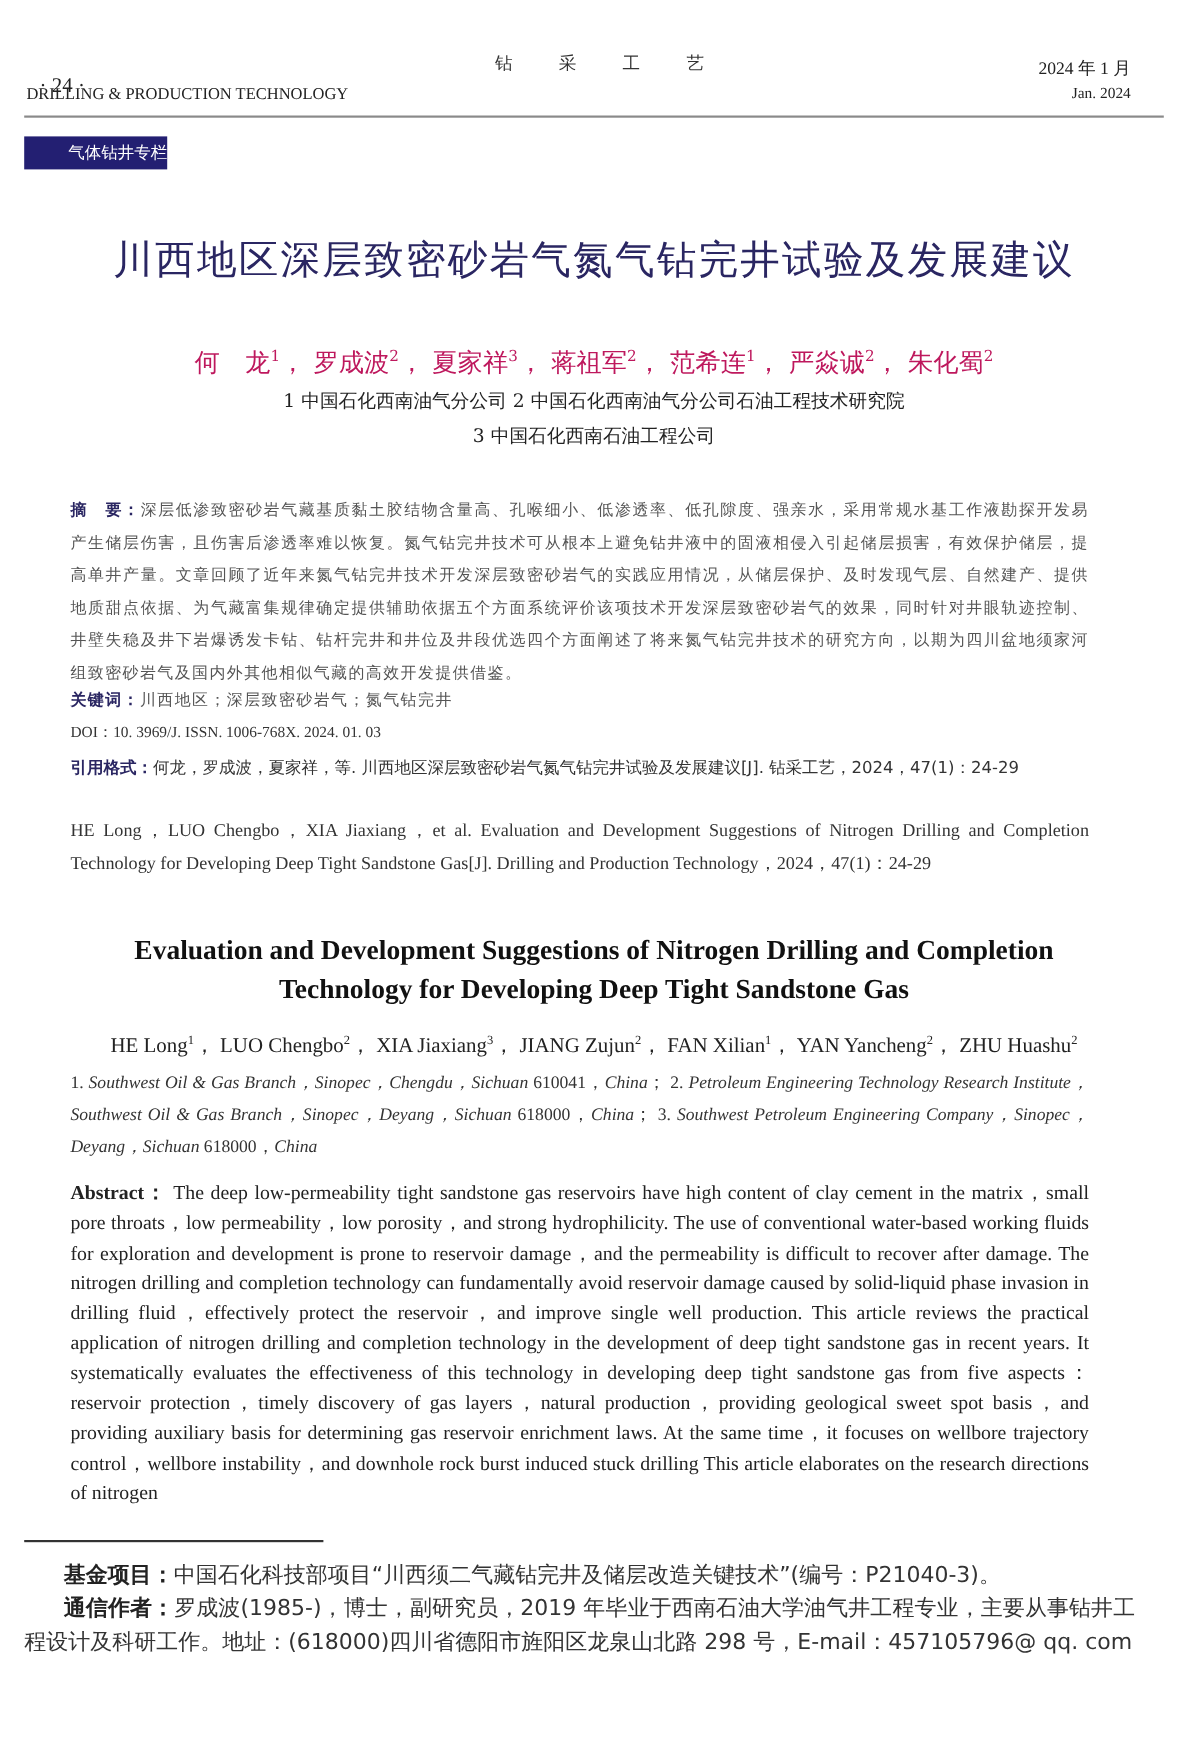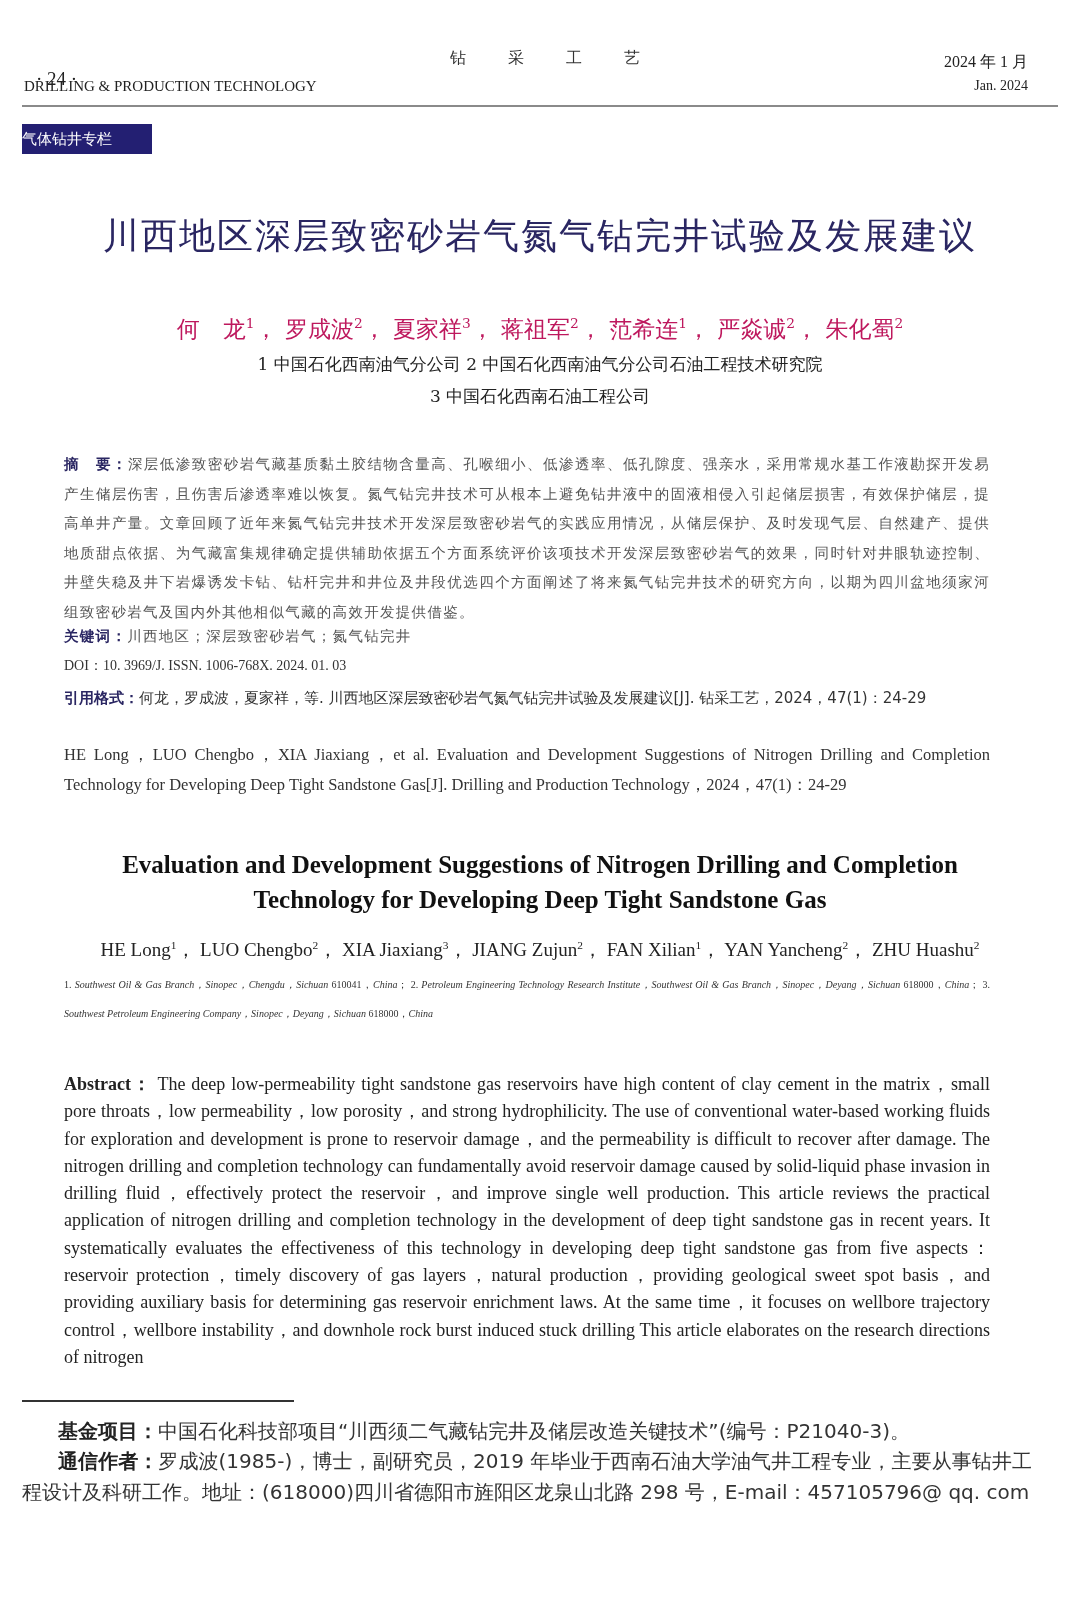--- a/index.html
+++ b/index.html
@@ -7,21 +7,21 @@
   .abs { position: absolute; }
 
   
   .page-num { left: 36px; top: 68px; font-family: "Liberation Serif", serif; font-size: 19px; color: #222; }
   .journal-cn { left: 0; width: 1080px; top: 48px; text-align: center; font-family: "DejaVu Serif", serif; font-size: 16px; letter-spacing: 42px; color: #333; padding-left: 52px; box-sizing: border-box; }
   .journal-en { left: 0; width: 1080px; top: 78px; text-align: left; font-family: "Liberation Serif", serif; font-size: 15px; color: #222; padding-left: 24px; }
   .date-cn { right: 52px; top: 52px; font-family: "Liberation Serif", serif; font-size: 16px; color: #222; text-align: right; }
   .date-en { right: 52px; top: 78px; font-family: "Liberation Serif", serif; font-size: 14px; color: #222; text-align: right; }
   .header-rule { left: 22px; right: 22px; top: 105px; height: 2px; background: #8a8a8a; }
 
-  .column-tag { left: 22px; top: 124px; width: 130px; height: 30px; background: #231f72; color: #fff; font-family: "DejaVu Sans", sans-serif; font-size: 15px; line-height: 30px; text-align: left; }
+  .column-tag { left: 22px; top: 124px; width: 130px; height: 30px; background: #231f72; color: #fff; font-family: "DejaVu Sans", sans-serif; font-size: 15px; line-height: 30px; text-align: right; }
 
   
   .title-cn { left: 0; width: 1080px; top: 212px; text-align: center; font-family: "DejaVu Sans", sans-serif; font-size: 36px; color: #2a2662; letter-spacing: 2px; }
 
   .authors-cn { left: 0; width: 1080px; top: 314px; text-align: center; font-family: "DejaVu Serif", serif; font-size: 23px; color: #be185d; }
   .authors-cn sup, .authors-en sup { font-size: 60%; }
   .affil-cn-1 { left: 0; width: 1080px; top: 353px; text-align: center; font-size: 17px; color: #222; }
   .affil-cn-2 { left: 0; width: 1080px; top: 385px; text-align: center; font-size: 17px; color: #222; }
 
   
@@ -30,21 +30,21 @@
   .label-blue { color: #2a2662; font-weight: bold; font-family: "DejaVu Sans", sans-serif; }
   .cn-keywords { top: 627px; font-family: "DejaVu Sans", sans-serif; font-size: 14.5px; color: #555; letter-spacing: 1.3px; }
   .doi { top: 657px; font-family: "Liberation Serif", serif; font-size: 14px; color: #333; }
   .citation { top: 684px; line-height: 29px; font-family: "DejaVu Sans", sans-serif; font-size: 15px; color: #333; }
   .citation-en { top: 740px; line-height: 30px; font-family: "Liberation Serif", serif; font-size: 16.5px; color: #333; text-align: justify; }
 
   
   .title-en { left: 0; width: 1080px; top: 847px; text-align: center; font-family: "Liberation Serif", serif; font-weight: bold; font-size: 25px; line-height: 35px; color: #111; }
 
   .authors-en { left: 0; width: 1080px; top: 937px; text-align: center; font-family: "Liberation Serif", serif; font-size: 19px; color: #222; }
-  .affil-en { left: 64px; width: 926px; top: 970px; font-family: "Liberation Serif", serif; font-size: 10px; line-height: 29px; color: #333; text-align: justify; }
+  .affil-en { left: 64px; width: 926px; top: 970px; font-family: "Liberation Serif", serif; font-size: 16px; line-height: 29px; color: #333; text-align: justify; }
   .affil-en i { font-style: italic; }
 
   .abstract-en { left: 64px; width: 926px; top: 1071px; font-family: "Liberation Serif", serif; font-size: 18px; line-height: 27.3px; color: #222; text-align: justify; }
   .abstract-en b { font-weight: bold; }
 
   .foot-rule { left: 22px; top: 1400px; width: 272px; height: 2px; background: #333; }
   .footnotes { left: 22px; width: 1010px; top: 1416px; font-family: "DejaVu Sans", sans-serif; font-size: 20px; line-height: 30.3px; color: #333; }
   .footnotes .fn { text-indent: 36px; text-align: justify; }
   .footnotes .fn-label { font-weight: bold; color: #222; }
 </style>

